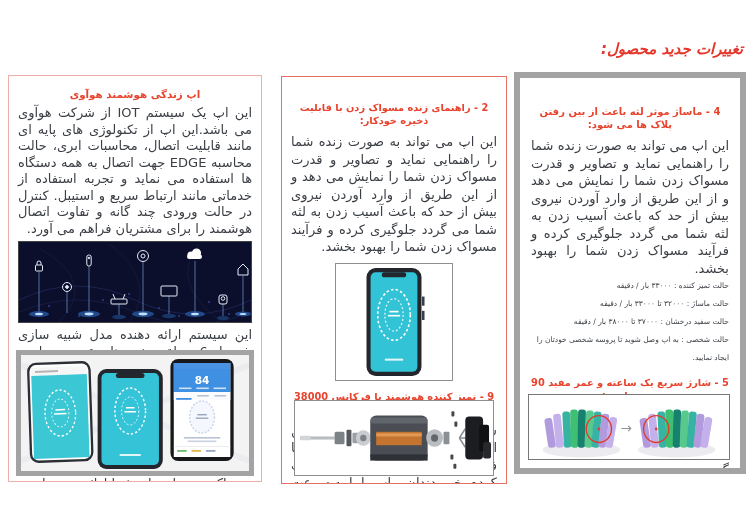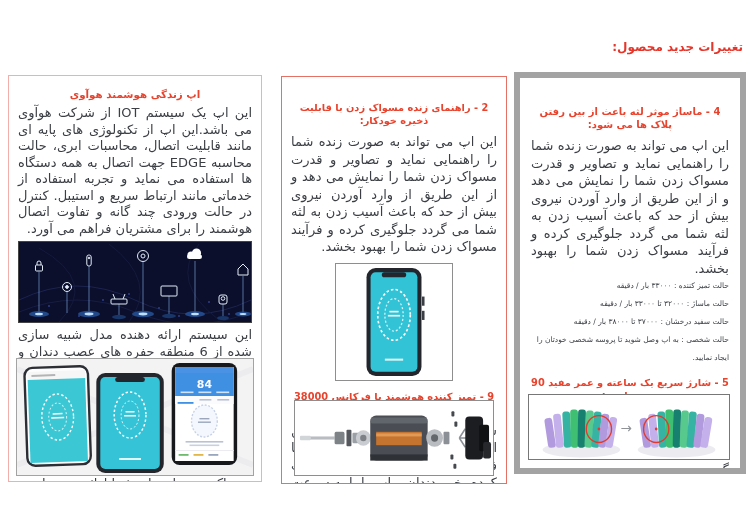--- a/index.html
+++ b/index.html
@@ -4,21 +4,21 @@
 <style>
   html,body{margin:0;padding:0;}
   body{
     width:750px;height:530px;position:relative;overflow:hidden;
     background:#ffffff;
     font-family:"DejaVu Sans","Liberation Sans",sans-serif;
     direction:rtl;
   }
   .page-title{
     position:absolute;top:40px;right:7px;
-    color:#e4362b;font-weight:bold;font-size:12px;letter-spacing:-0.5px;
+    color:#e4362b;font-weight:bold;font-size:15px;letter-spacing:-0.5px;font-style:italic;
   }
   .box{position:absolute;background:#fff;box-sizing:border-box;overflow:hidden;}
   .right-box{left:514px;top:72px;width:232px;height:402px;border:6px solid #a3a3a3;padding:9px 11px;}
   .middle-box{left:281px;top:76px;width:226px;height:408px;border:1px solid #e57065;padding:6px 9px;}
   .left-box{left:8px;top:75px;width:254px;height:407px;border:1px solid #f2aeaa;padding:0 9px;}
   h3{
     color:#e8432d;font-size:9.8px;font-weight:bold;text-align:center;
     margin:0;line-height:13px;letter-spacing:-0.3px;
   }
   .h-top{margin-top:18px;margin-bottom:6px;}
@@ -29,21 +29,21 @@
   }
   p.tight{line-height:16.5px;}
   .modes div{
     font-size:7.5px;color:#3b3f45;line-height:18px;text-align:right;
   }
   .frame{border:1px solid #8e8e8e;background:#fff;overflow:hidden;}
   .brush-frame{position:absolute;left:8px;right:10px;bottom:8px;height:64px;border:1px solid #777;}
   .phone-frame{width:116px;height:116px;margin:7px auto 5px;}
   .motor-frame{position:absolute;left:12px;right:12px;bottom:7px;height:74px;}
   .iot-frame{width:232px;height:80px;margin:4px auto;border:1px solid #444;background:#0b0f2c;}
-  .phones-frame{position:absolute;left:7px;right:7px;bottom:5px;height:116px;border:1px solid #a3a3a3;background:#c4b5fd;}
+  .phones-frame{position:absolute;left:7px;right:7px;bottom:5px;height:116px;border:5px solid #a3a3a3;background:#c4b5fd;}
   svg{display:block;width:100%;height:100%;}
   .lp-head{font-size:10.3px;margin-top:12px;margin-bottom:4px;}
   .s4-head{font-size:10px;}
 </style>
 </head>
 <body>
 
 <div class="page-title">تغییرات جدید محصول:</div>
 
 <section class="box right-box">

